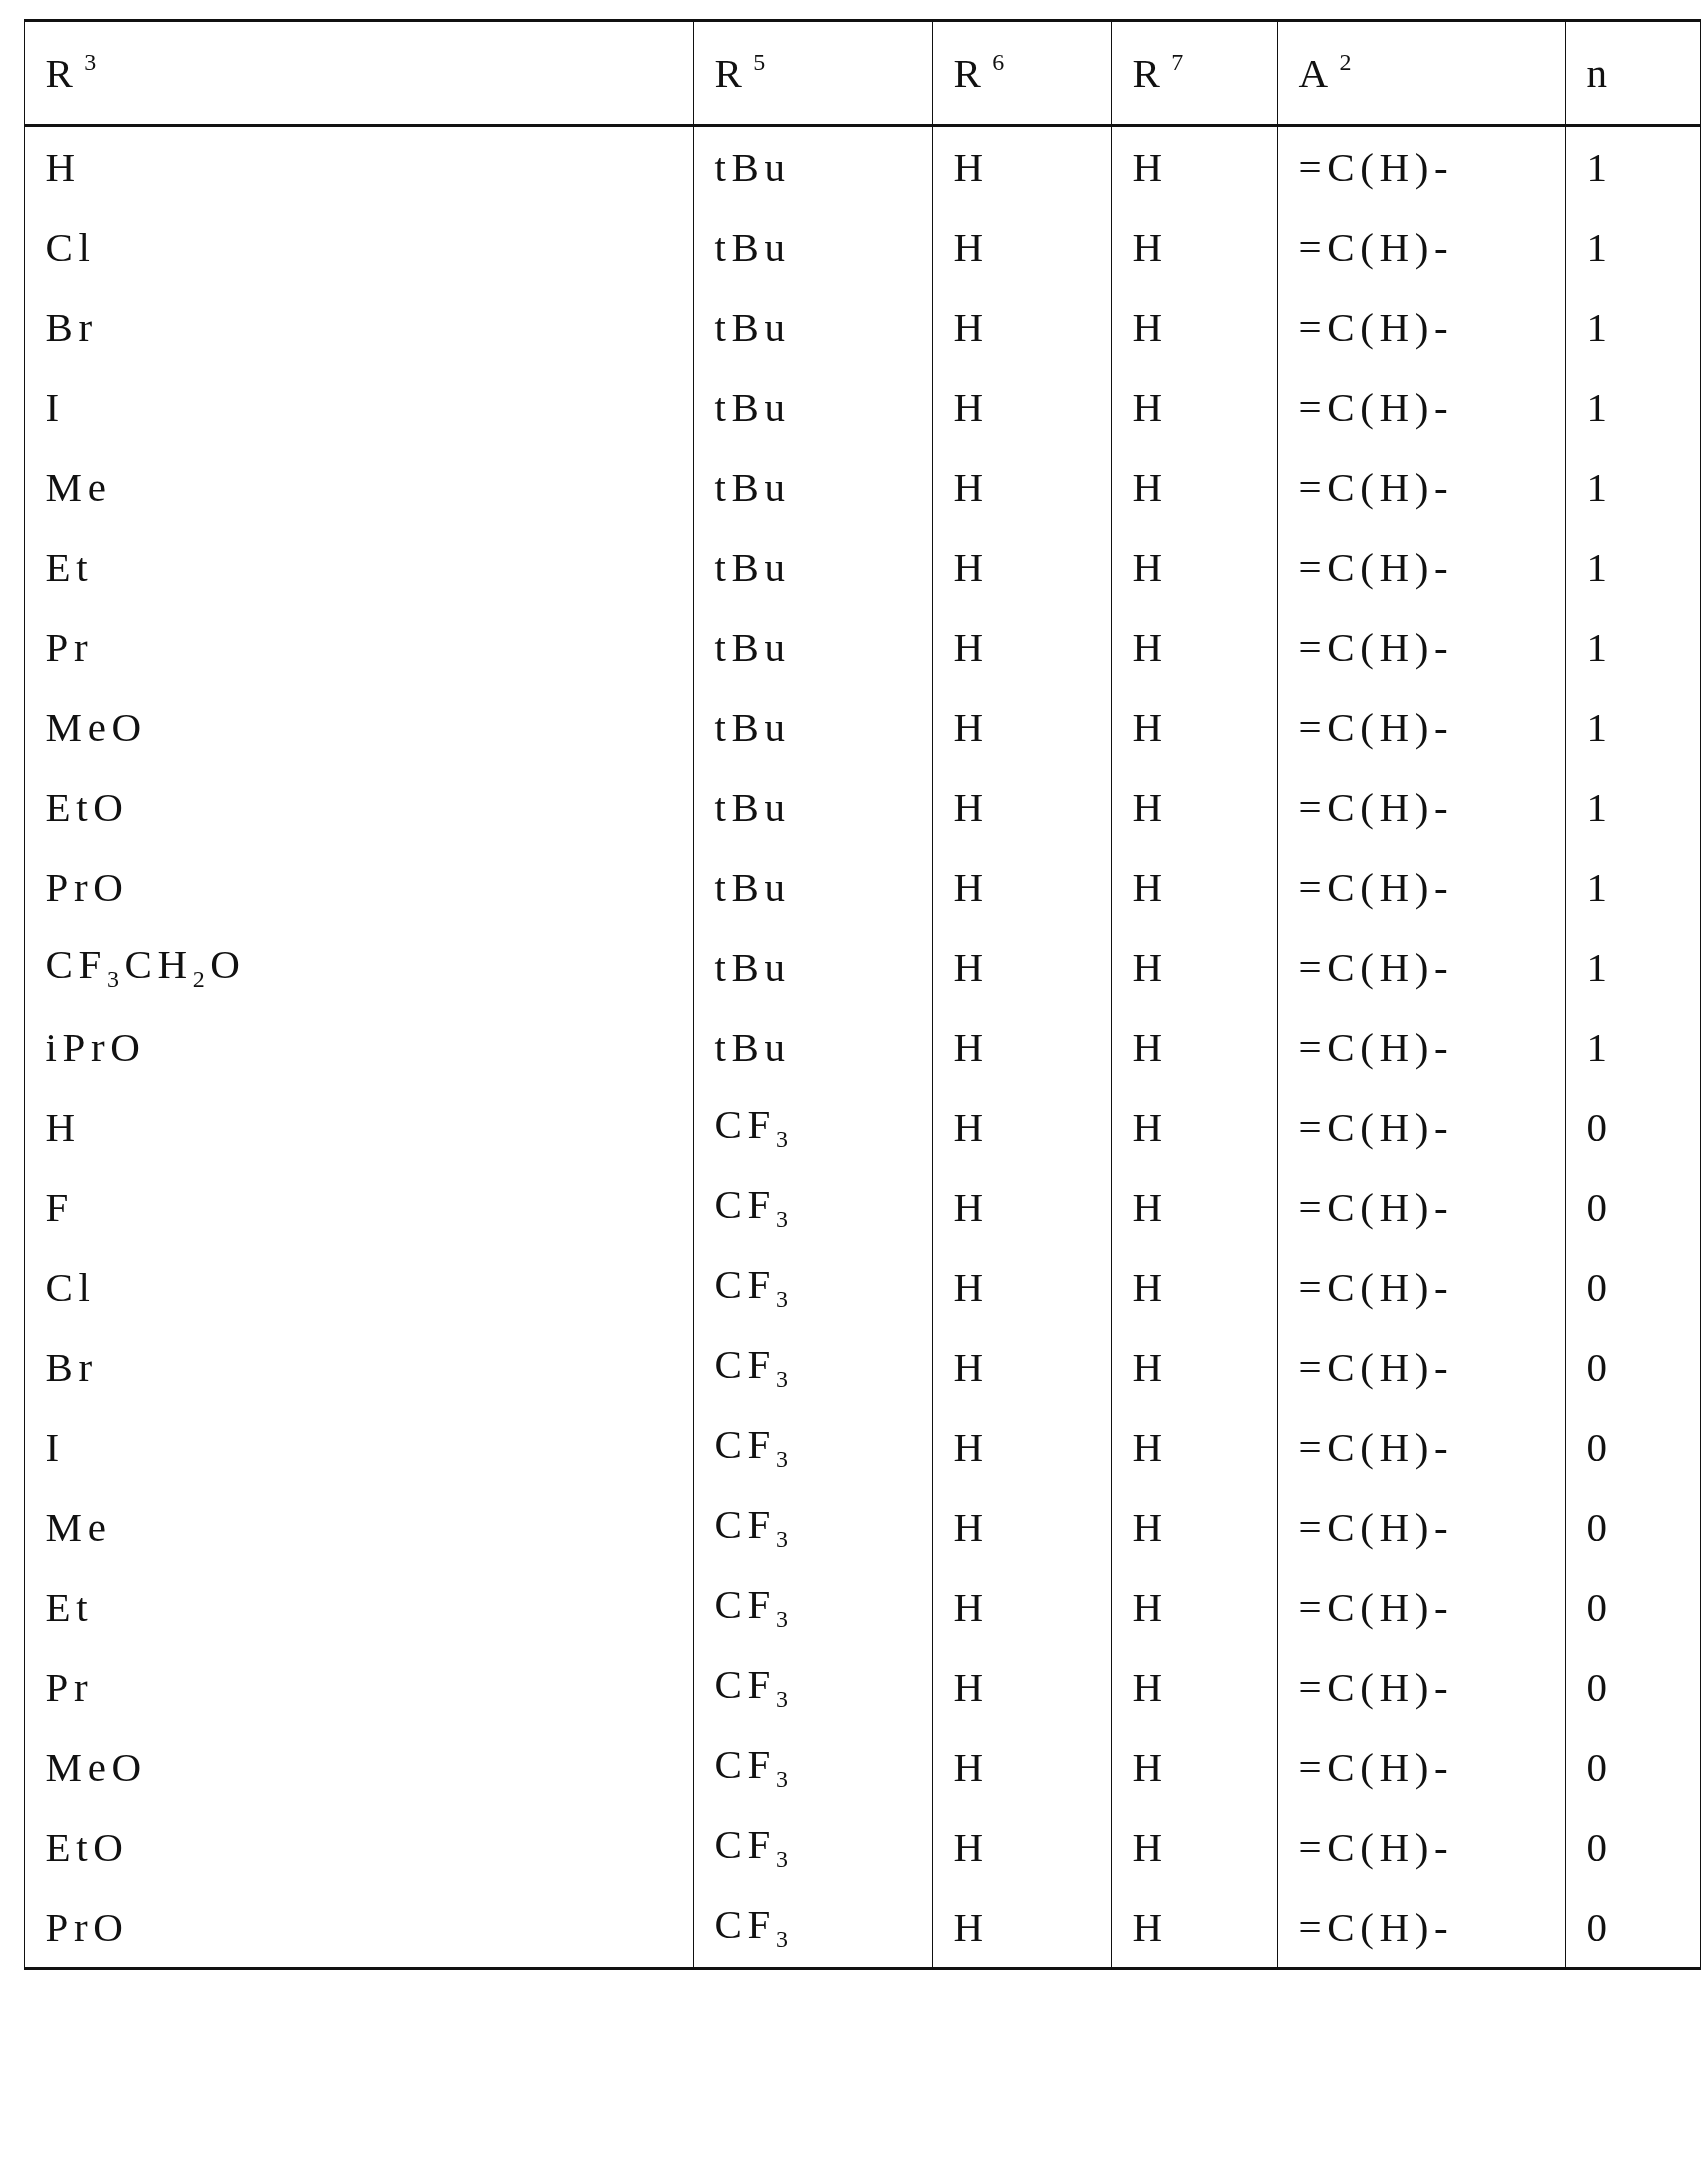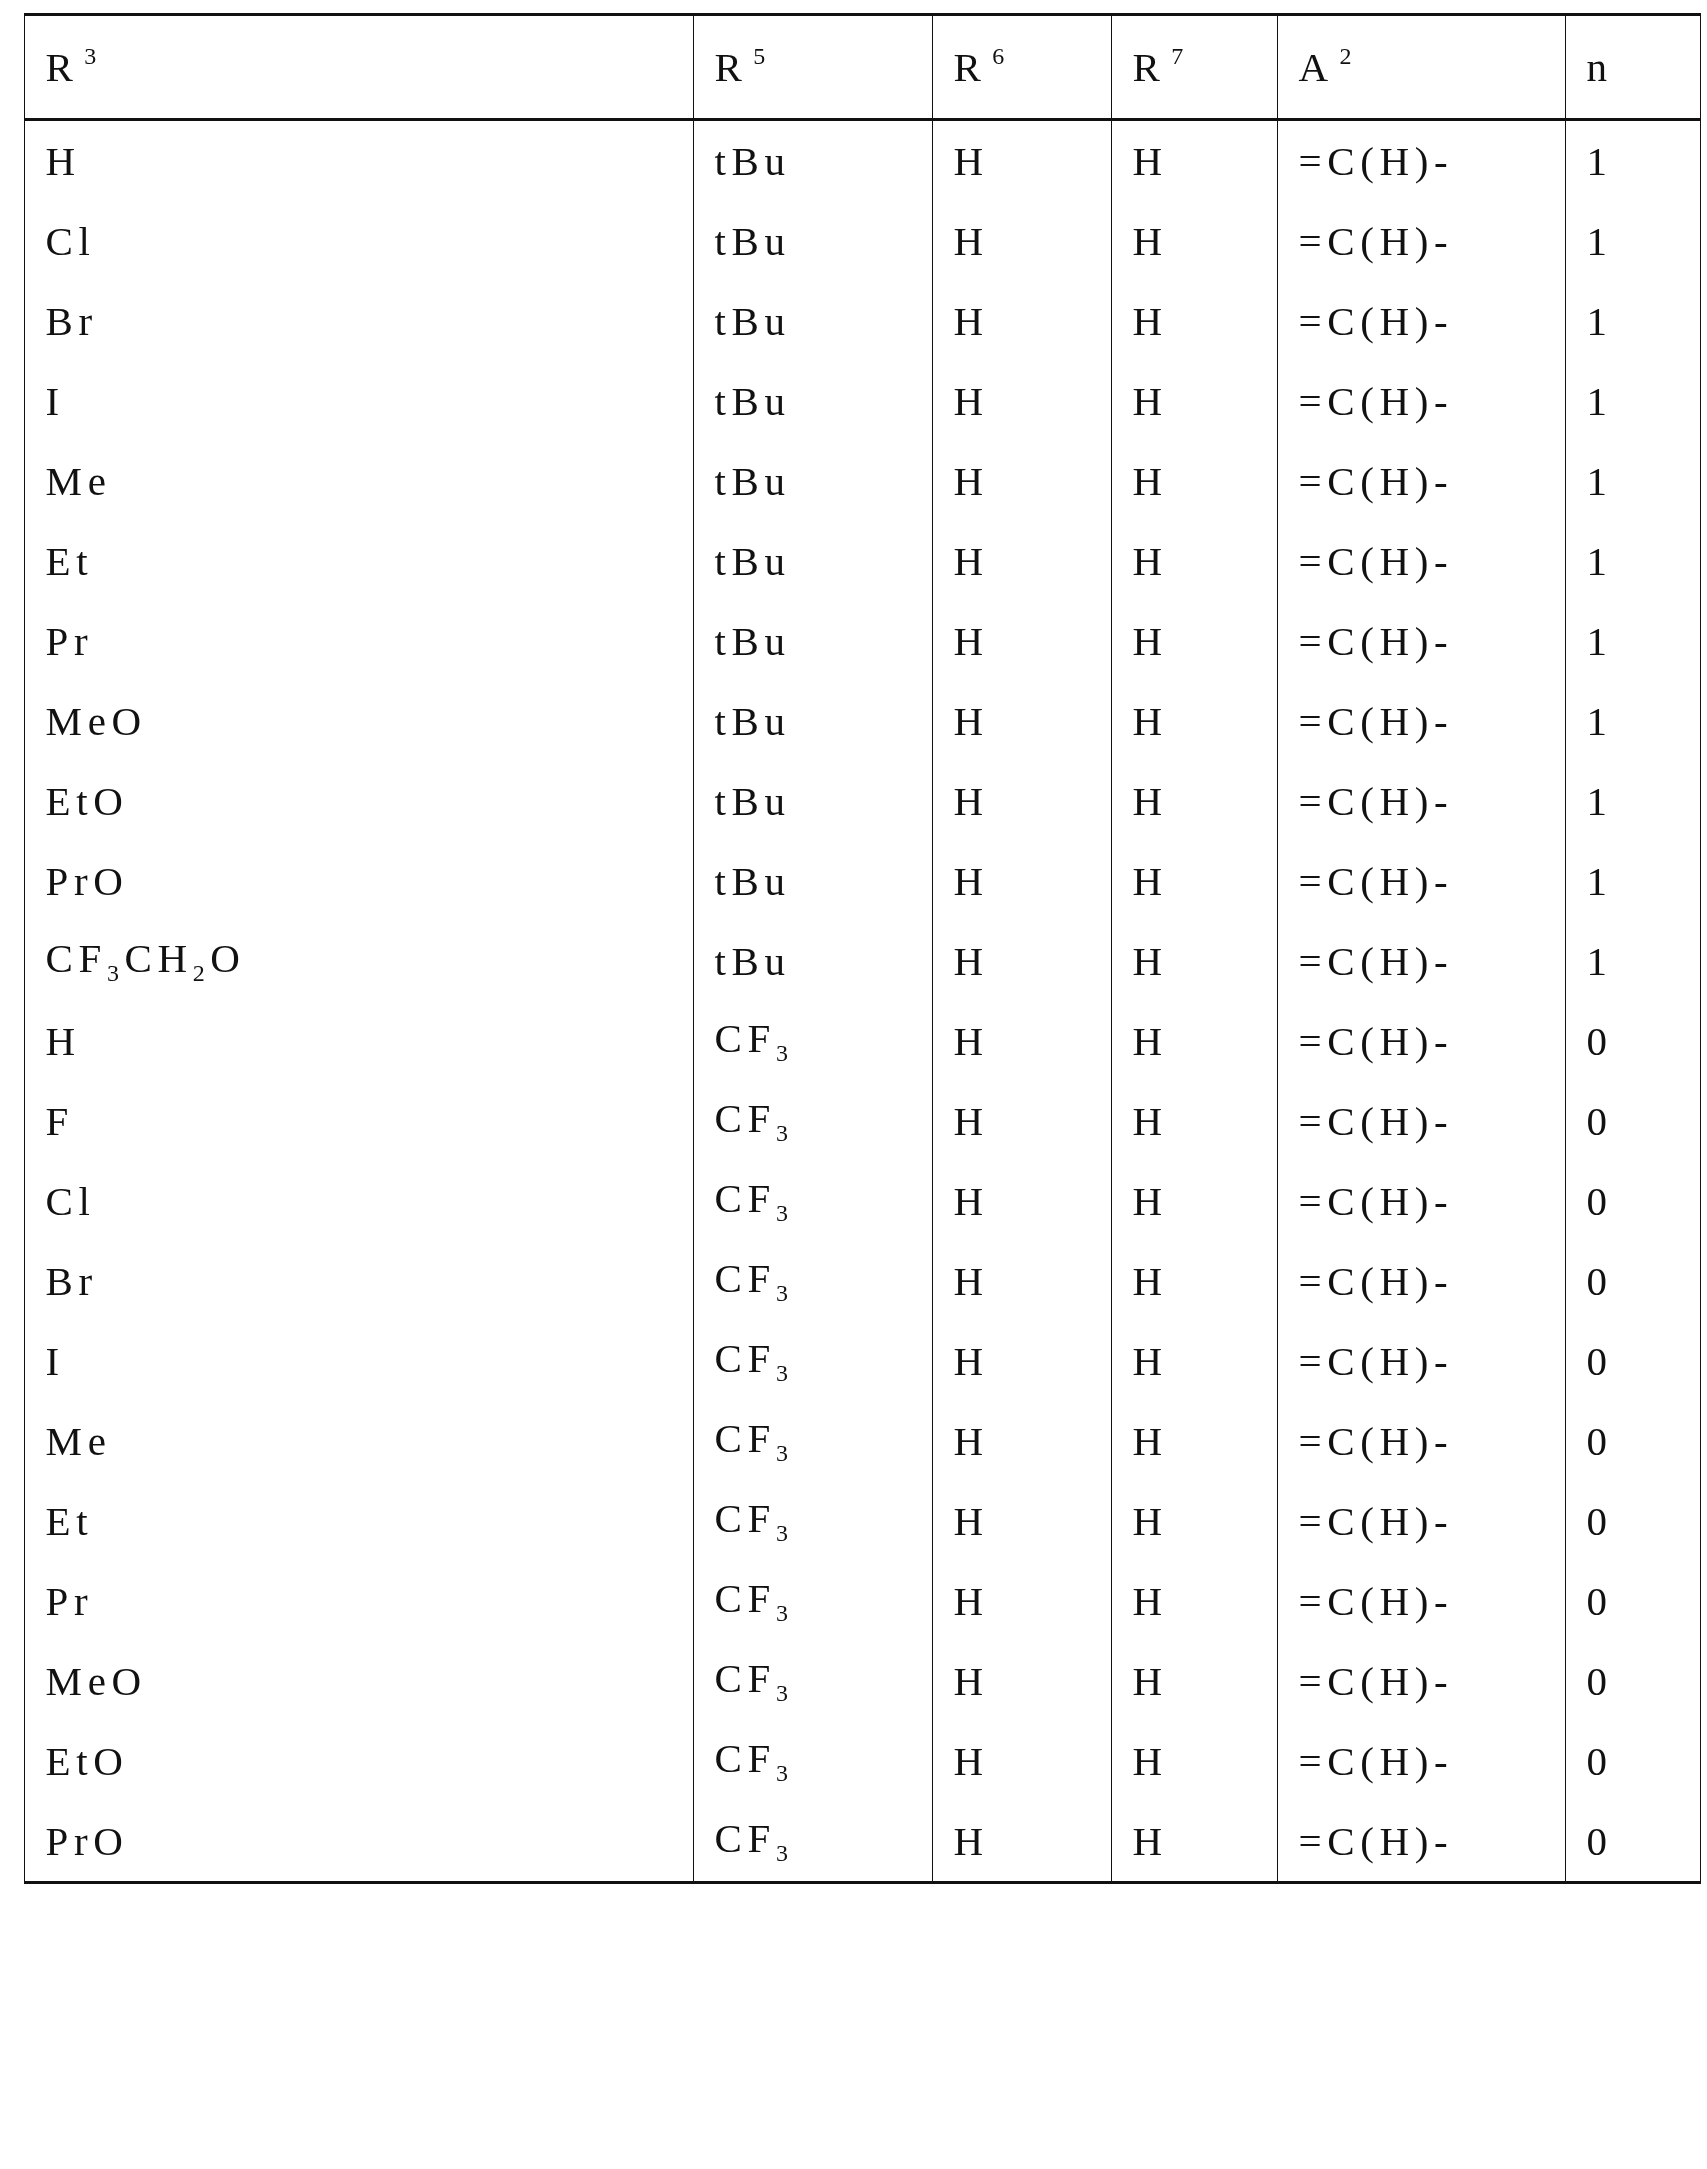--- a/index.html
+++ b/index.html
@@ -1,18 +1,18 @@
 <!DOCTYPE html>
 <html style="font-size:15px"><head>
 <meta charset="utf-8">
 <style>
   html, body { margin: 0; padding: 0; background: #ffffff; }
   body { width: 1708px; height: 2170px; position: relative; overflow: hidden;
          font-family: "Liberation Serif", "DejaVu Serif", serif; color: #111; }
-  table.chem { position: absolute; left: 24px; top: 13px; border-collapse: collapse;
+  table.chem { position: absolute; left: 24px; top: 19px; border-collapse: collapse;
                table-layout: fixed; width: 1675px; }
   table.chem col.c0 { width: 669px; }
   table.chem col.c1 { width: 239px; }
   table.chem col.c2 { width: 179px; }
   table.chem col.c3 { width: 166px; }
   table.chem col.c4 { width: 288px; }
   table.chem col.c5 { width: 135px; }
   table.chem th, table.chem td {
     border-left: 1.9px solid #111; border-right: 1.9px solid #111;
     padding: 0 0 0 20.6px; text-align: left; vertical-align: middle;
@@ -129,20 +129,28 @@
       </tr>
       <tr>
         <td>CF<span class="sub">3</span>CH<span class="sub">2</span>O</td>
         <td>tBu</td>
         <td>H</td>
         <td>H</td>
         <td>=C(H)-</td>
         <td>1</td>
       </tr>
       <tr>
+        <td>iPrO</td>
+        <td>tBu</td>
+        <td>H</td>
+        <td>H</td>
+        <td>=C(H)-</td>
+        <td>1</td>
+      </tr>
+      <tr>
         <td>H</td>
         <td>CF<span class="sub">3</span></td>
         <td>H</td>
         <td>H</td>
         <td>=C(H)-</td>
         <td>0</td>
       </tr>
       <tr>
         <td>F</td>
         <td>CF<span class="sub">3</span></td>

